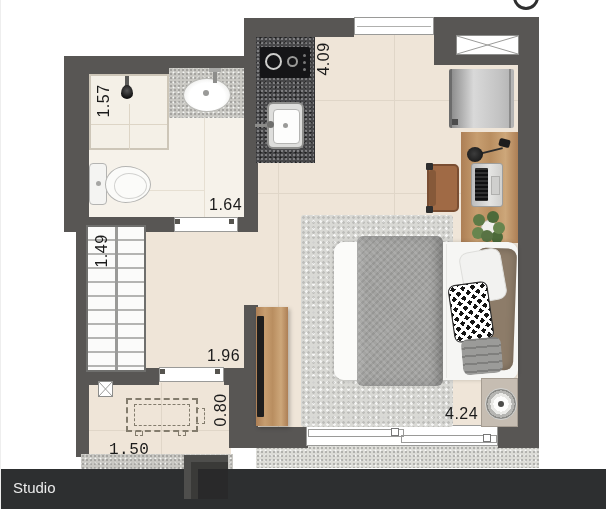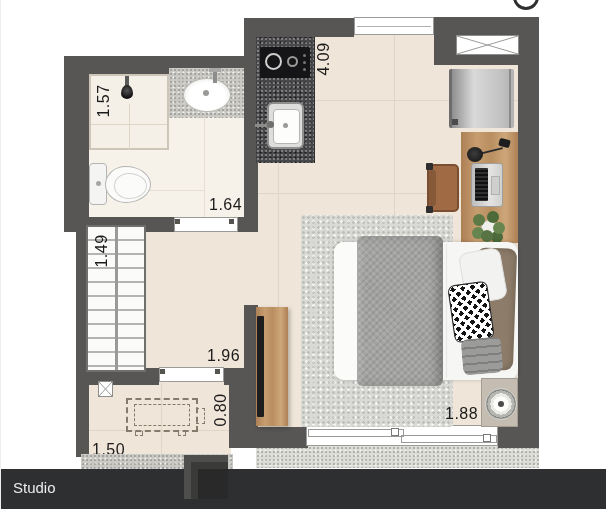--- a/index.html
+++ b/index.html
@@ -184,22 +184,22 @@
   </div>
 
   <div class="dashedbox" style="left:125px;top:398px;width:72px;height:34px;"></div>
   <div class="dashedbox" style="left:133px;top:404px;width:56px;height:22px;border-width:1px;"></div>
   <div class="dashedbox" style="left:195px;top:408px;width:9px;height:16px;border-left:none;border-width:1px;"></div>
   <div class="abs" style="left:134px;top:431px;width:6px;height:4px;border:1px dashed #837c6d;border-top:none;"></div>
   <div class="abs" style="left:177px;top:431px;width:6px;height:4px;border:1px dashed #837c6d;border-top:none;"></div>
 
   <div class="label" style="left:208px;top:196px;">1.64</div>
   <div class="label" style="left:206px;top:347px;">1.96</div>
-  <div class="label" style="left:91px;top:441px;">1.50</div>
-  <div class="label" style="left:444px;top:405px;">1.88</div>
+  <div class="label" style="left:108px;top:441px;font-family:Liberation Mono, monospace;">1.50</div>
+  <div class="label" style="left:444px;top:405px;">4.24</div>
   <div class="label vlabel" style="left:81px;top:92px;">1.57</div>
   <div class="label vlabel" style="left:79px;top:242px;">1.49</div>
   <div class="label vlabel" style="left:301px;top:50px;">4.09</div>
   <div class="label vlabel" style="left:198px;top:401px;">0.80</div>
 
   <div class="bar"></div>
   <div class="abs granite-light" style="left:80px;top:454px;width:152px;height:15px;"></div>
   <div class="abs" style="left:183px;top:455px;width:44px;height:44px;background:#4e4e4c;">
     <div class="abs" style="left:7px;top:7px;width:37px;height:37px;background:#3a3a38;"></div>
     <div class="abs" style="left:14px;top:14px;width:30px;height:30px;background:#29292a;"></div>

